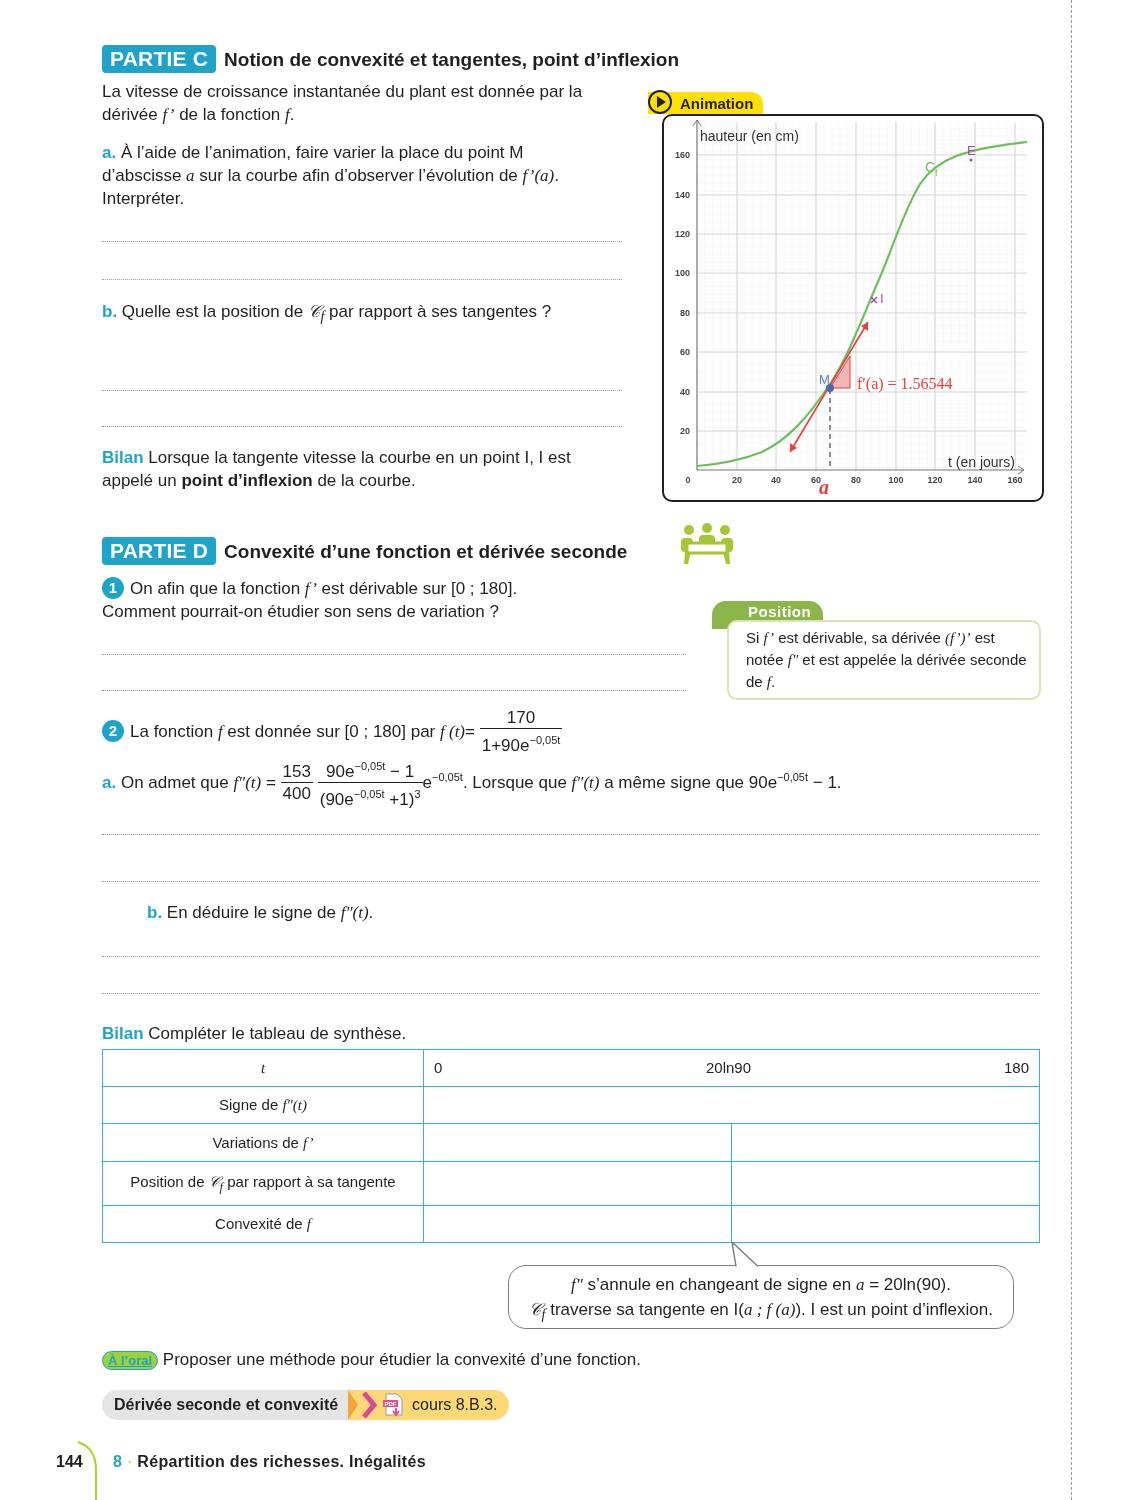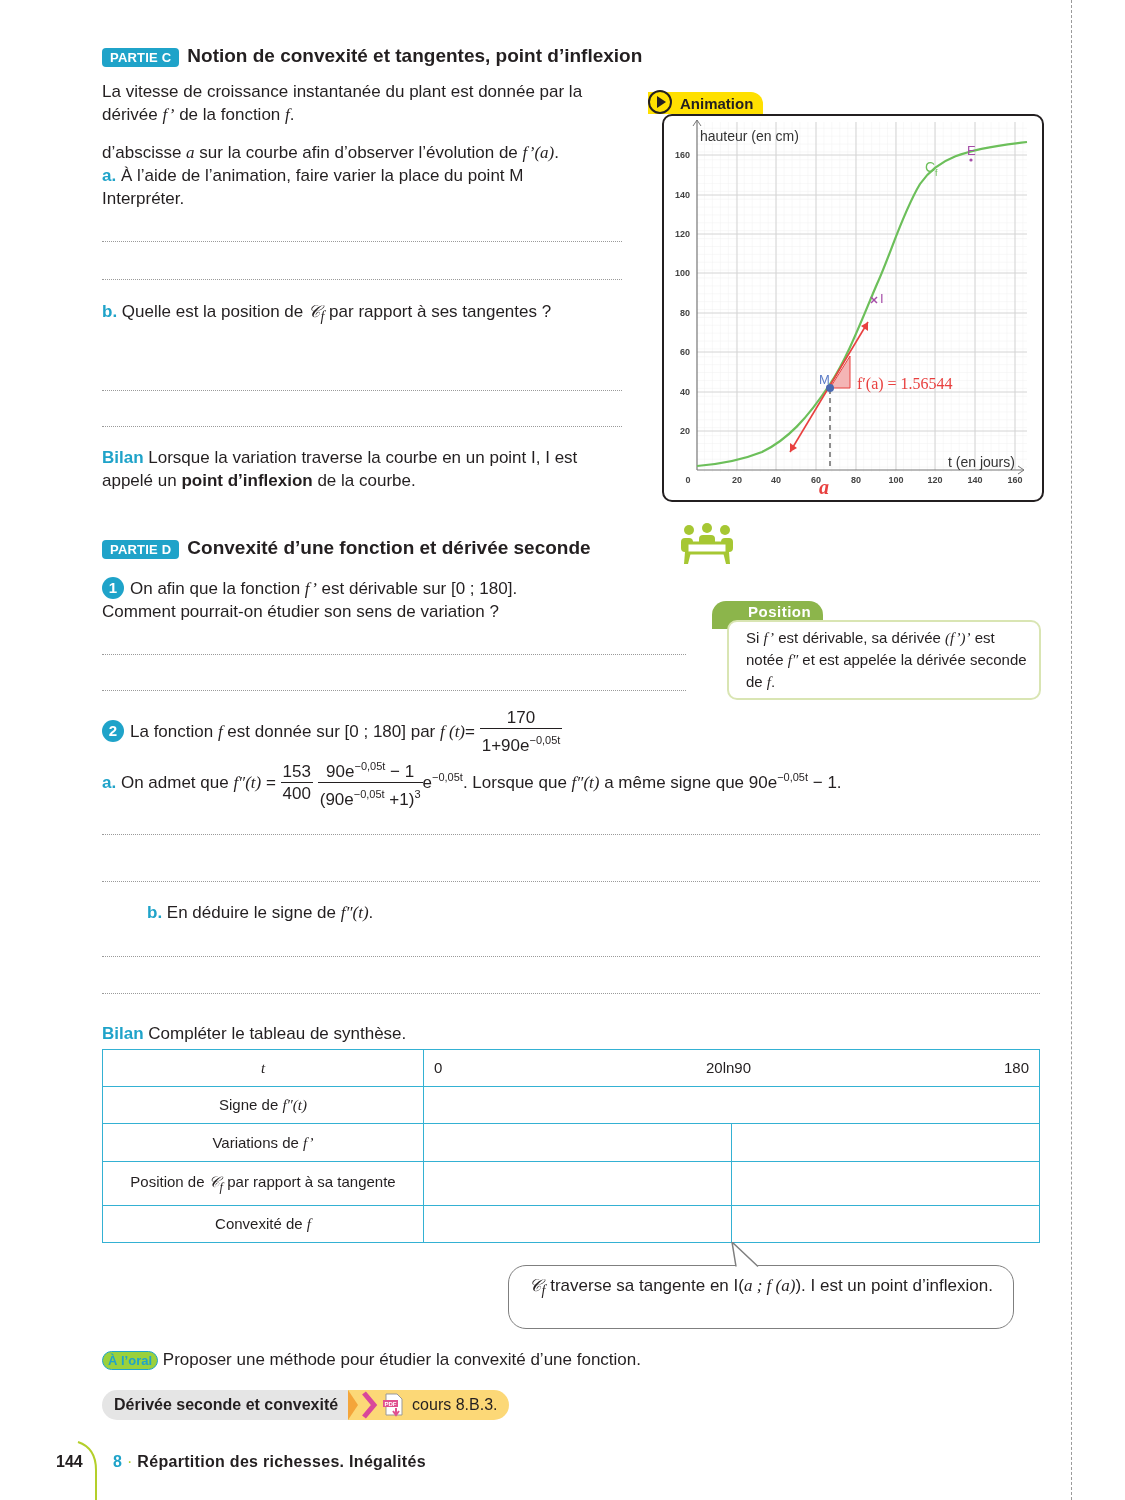--- a/index.html
+++ b/index.html
@@ -1,70 +1,70 @@
 <!DOCTYPE html>
 <html><head>
 <meta charset="utf-8">
 <style>
   html,body{margin:0;padding:0;}
   body{width:1125px;height:1500px;position:relative;background:#fff;font-family:"Liberation Sans",sans-serif;color:#231f20;overflow:hidden;}
   .abs{position:absolute;}
-  .partie{display:inline-block;background:#1fa3c9;color:#fff;font-weight:bold;font-size:13px;padding:2px 8px 2px 8px;border-radius:4px;letter-spacing:0.2px;}
+  .partie{display:inline-block;background:#1fa3c9;color:#fff;font-weight:bold;font-size:21px;padding:2px 8px 2px 8px;border-radius:4px;letter-spacing:0.2px;}
   .ptitle{font-weight:bold;font-size:19px;color:#231f20;margin-left:8px;}
   .txt{font-size:17px;line-height:23px;}
   .blue{color:#1fa3c9;font-weight:bold;}
   .it{font-family:"Liberation Serif",serif;font-style:italic;}
   .dots{position:absolute;height:0;border-top:1.5px dotted #9a9a9a;}
   .num{display:inline-block;width:22px;height:22px;border-radius:50%;background:#1fa3c9;color:#fff;font-weight:bold;font-size:15px;text-align:center;line-height:22px;margin-right:6px;vertical-align:1px;}
   .frac{display:inline-block;vertical-align:middle;text-align:center;}
   .frac .n{display:block;border-bottom:1px solid #231f20;padding:0 2px;line-height:20px;}
   .frac .d{display:block;line-height:22px;padding:0 2px;}
   sup{font-size:11px;}
   .graph-box{position:absolute;left:662px;top:114px;width:378px;height:384px;border:2px solid #231f20;border-radius:10px;background:#fff;}
   .anim-label{position:absolute;left:648px;top:92px;height:22px;background:#ffe000;border-radius:0 12px 0 0;padding:0 10px 0 32px;font-weight:bold;font-size:15px;line-height:23px;color:#231f20;}
   .anim-icon{position:absolute;left:648px;top:90px;width:24px;height:24px;border-radius:50%;background:#ffe000;border:2px solid #231f20;box-sizing:border-box;}
   .notation{position:absolute;left:727px;top:620px;width:310px;height:76px;border:2px solid #d9e5b3;border-radius:10px;}
   .notation-tab{position:absolute;left:712px;top:601px;height:28px;background:#8cb54b;color:#fff;font-weight:bold;font-size:15px;padding:0 12px 0 36px;border-radius:14px 14px 0 0;line-height:22px;letter-spacing:0.5px;}
   table.synth{position:absolute;left:102px;top:1049px;width:938px;border-collapse:collapse;font-size:15px;}
   table.synth td{border:1.5px solid #34b1d3;height:36px;padding:0;}
   .callout{position:absolute;left:508px;top:1265px;width:506px;height:64px;border:1.5px solid #7f7f7f;border-radius:18px;background:#fff;text-align:center;font-size:17px;line-height:24px;padding-top:7px;box-sizing:border-box;}
-  .oral{display:inline-block;background:#9ad13c;border:1.5px solid #1fa3c9;color:#1fa3c9;font-weight:bold;font-size:13px;border-radius:10px;padding:0 5px;line-height:17px;}
+  .oral{display:inline-block;background:#9ad13c;border:1.5px solid #1fa3c9;color:#1fa3c9;font-weight:bold;font-size:13px;border-radius:10px;padding:0 5px;line-height:17px;text-decoration:underline;}
   .bar{position:absolute;left:102px;top:1390px;height:30px;display:flex;align-items:center;font-size:16px;}
   .bar1{background:#e5e5e5;height:30px;line-height:30px;padding:0 10px 0 12px;border-radius:15px 0 0 15px;font-weight:bold;color:#231f20;}
   .bar2{background:#fcd877;height:30px;line-height:30px;padding:0 10px;color:#231f20;}
   .bar3{background:#fcd877;height:30px;line-height:30px;padding:0 12px 0 4px;border-radius:0 15px 15px 0;color:#231f20;display:flex;align-items:center;}
 </style>
 </head>
 <body>
 
 <div class="abs" style="left:102px;top:45px;">
   <span class="partie">PARTIE C</span><span class="ptitle">Notion de convexité et tangentes, point d’inflexion</span>
 </div>
 
 <div class="abs txt" style="left:102px;top:80px;width:530px;">
   <div>La vitesse de croissance instantanée du plant est donnée par la</div>
   <div><span>dérivée </span><span class="it">f’</span><span> de la fonction </span><span class="it">f</span><span>.</span></div>
 </div>
 
 <div class="abs txt" style="left:102px;top:141px;width:530px;">
+  <div><span class="blue">a.</span><span> À l’aide de l’animation, faire varier la place du point M</span></div>
   <div><span>d’abscisse </span><span class="it">a</span><span> sur la courbe afin d’observer l’évolution de </span><span class="it">f’(a)</span><span>.</span></div>
-  <div><span class="blue">a.</span><span> À l’aide de l’animation, faire varier la place du point M</span></div>
   <div>Interpréter.</div>
 </div>
 <div class="dots" style="left:102px;top:241px;width:520px;"></div>
 <div class="dots" style="left:102px;top:279px;width:520px;"></div>
 
 <div class="abs txt" style="left:102px;top:300px;width:530px;">
   <span class="blue">b.</span><span> Quelle est la position de </span><span class="it" style="font-family:'DejaVu Serif',serif;">𝒞</span><sub class="it">f</sub><span> par rapport à ses tangentes ?</span>
 </div>
 <div class="dots" style="left:102px;top:390px;width:520px;"></div>
 <div class="dots" style="left:102px;top:426px;width:520px;"></div>
 
 <div class="abs txt" style="left:102px;top:446px;width:530px;">
-  <div><span class="blue">Bilan</span><span> Lorsque la variation traverse la courbe en un point I, I est</span></div>
+  <div><span class="blue">Bilan</span><span> Lorsque la tangente vitesse la courbe en un point I, I est</span></div>
   <div><span>appelé un </span><b>point d’inflexion</b><span> de la courbe.</span></div>
 </div>
 
 <div class="graph-box"></div>
 <div class="anim-label">Animation</div>
 <div class="anim-icon">
   <svg width="20" height="20" viewBox="0 0 20 20" style="position:absolute;left:0;top:0;">
       <polygon points="7,4 16,10 7,16" fill="#231f20"></polygon>
     </svg>
 </div>
@@ -233,20 +233,21 @@
   </tr>
   <tr style="height:37px;">
     <td style="text-align:center;"><span>Convexité de </span><span class="it">f</span></td>
     <td></td>
     <td></td>
   </tr>
 </tbody>
   </table>
 
 <div class="callout">
+  <div><span class="it">f″</span><span> s’annule en changeant de signe en </span><span class="it">a</span><span> = 20ln(90).</span></div>
   <div><span class="it" style="font-family:'DejaVu Serif',serif;">𝒞</span><sub class="it">f</sub><span> traverse sa tangente en I(</span><span class="it">a ; f (a)</span><span>). I est un point d’inflexion.</span></div>
 </div>
 <svg class="abs" style="left:726px;top:1242px;" width="36" height="26">
   <polygon points="6,0 10,24 32,24" fill="#fff"></polygon>
   <polyline points="10,24.5 6,0 32,24.5" fill="none" stroke="#7f7f7f" stroke-width="1.5"></polyline>
 </svg>
 
 <div class="abs txt" style="left:102px;top:1348px;">
   <span class="oral">À l’oral</span><span> Proposer une méthode pour étudier la convexité d’une fonction.</span>
 </div>

